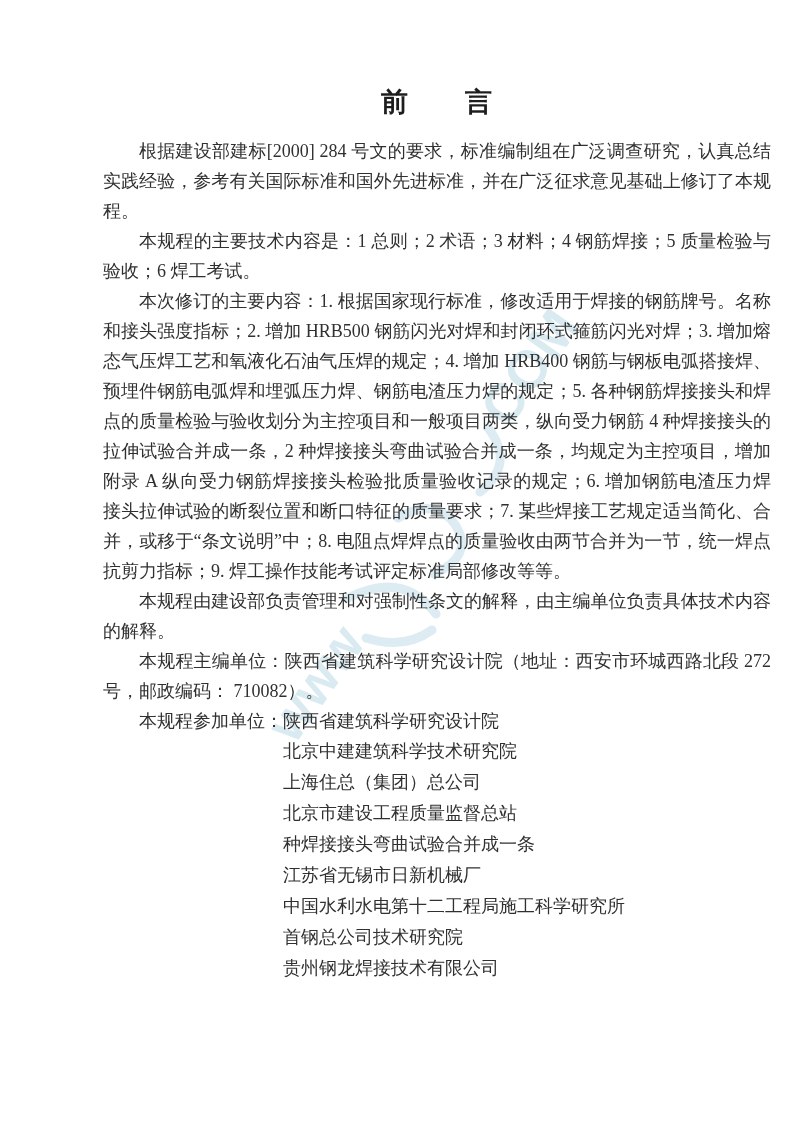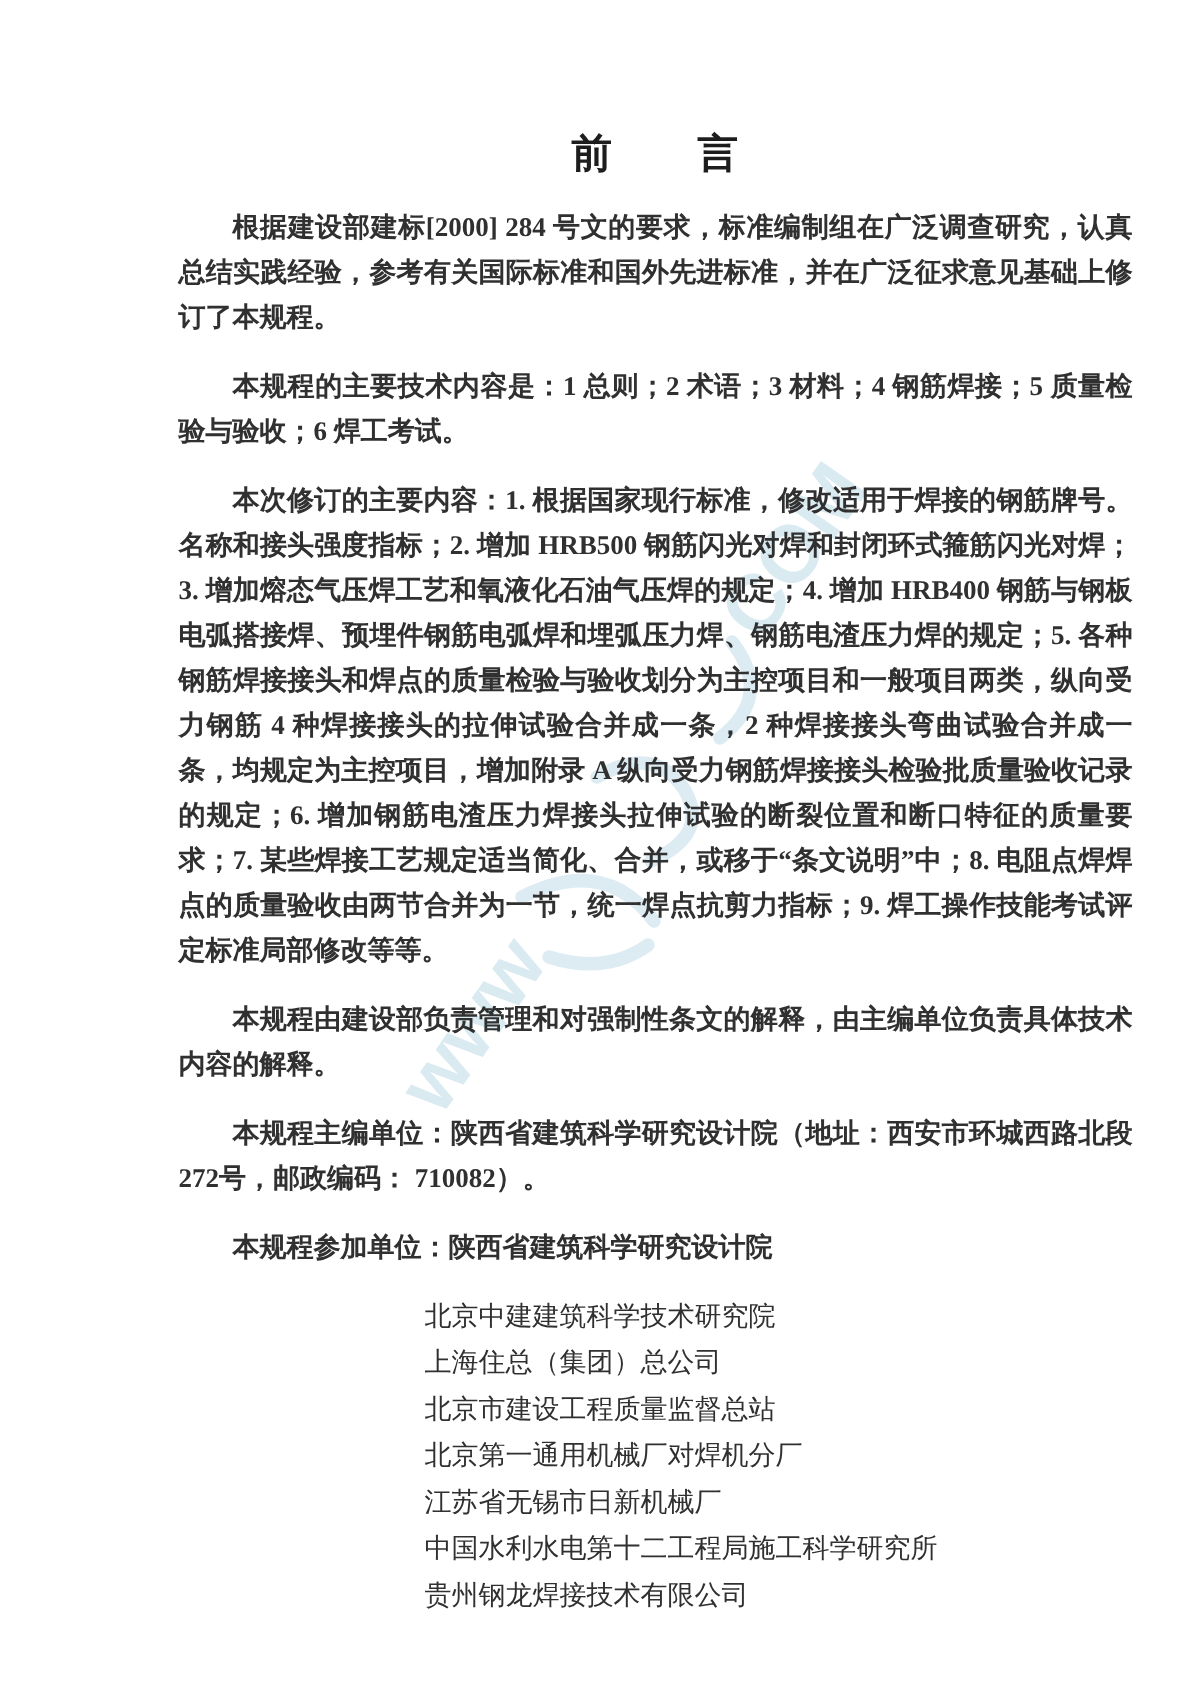--- a/index.html
+++ b/index.html
@@ -24,23 +24,22 @@
     font-weight:700;
     color:#1d1d1d;
     letter-spacing:1px;
   }
   .body-text{
     font-size:18px;
     line-height:30px;
     text-align:justify;
   }
   .para{
-    margin:16px;
+    margin:0;
     text-indent:2em;
-    font-weight:bold;
   }
   .units{
     margin-left:180px;
   }
   .unit{
     line-height:31px;
   }
   
   .watermark{
     position:absolute;
@@ -91,21 +90,22 @@
       <p class="para">本次修订的主要内容：1. 根据国家现行标准，修改适用于焊接的钢筋牌号。名称和接头强度指标；2. 增加 HRB500 钢筋闪光对焊和封闭环式箍筋闪光对焊；3. 增加熔态气压焊工艺和氧液化石油气压焊的规定；4. 增加 HRB400 钢筋与钢板电弧搭接焊、预埋件钢筋电弧焊和埋弧压力焊、钢筋电渣压力焊的规定；5. 各种钢筋焊接接头和焊点的质量检验与验收划分为主控项目和一般项目两类，纵向受力钢筋 4 种焊接接头的拉伸试验合并成一条，2 种焊接接头弯曲试验合并成一条，均规定为主控项目，增加附录 A 纵向受力钢筋焊接接头检验批质量验收记录的规定；6. 增加钢筋电渣压力焊接头拉伸试验的断裂位置和断口特征的质量要求；7. 某些焊接工艺规定适当简化、合并，或移于“条文说明”中；8. 电阻点焊焊点的质量验收由两节合并为一节，统一焊点抗剪力指标；9. 焊工操作技能考试评定标准局部修改等等。</p>
       <p class="para">本规程由建设部负责管理和对强制性条文的解释，由主编单位负责具体技术内容的解释。</p>
       <p class="para">本规程主编单位：陕西省建筑科学研究设计院（地址：西安市环城西路北段 272号，邮政编码： 710082）。</p>
 
       <p class="para"><span>本规程参加单位：</span><span>陕西省建筑科学研究设计院</span></p>
 
       <div class="units">
         <div class="unit">北京中建建筑科学技术研究院</div>
         <div class="unit">上海住总（集团）总公司</div>
         <div class="unit">北京市建设工程质量监督总站</div>
-        <div class="unit">北京第一通用机械厂对焊机分厂</div>
+        <div class="unit">种焊接接头弯曲试验合并成一条</div>
         <div class="unit">江苏省无锡市日新机械厂</div>
         <div class="unit">中国水利水电第十二工程局施工科学研究所</div>
+        <div class="unit">首钢总公司技术研究院</div>
         <div class="unit">贵州钢龙焊接技术有限公司</div>
       </div>
     </div>
   </div>
 
 </div>
 
 </body></html>

